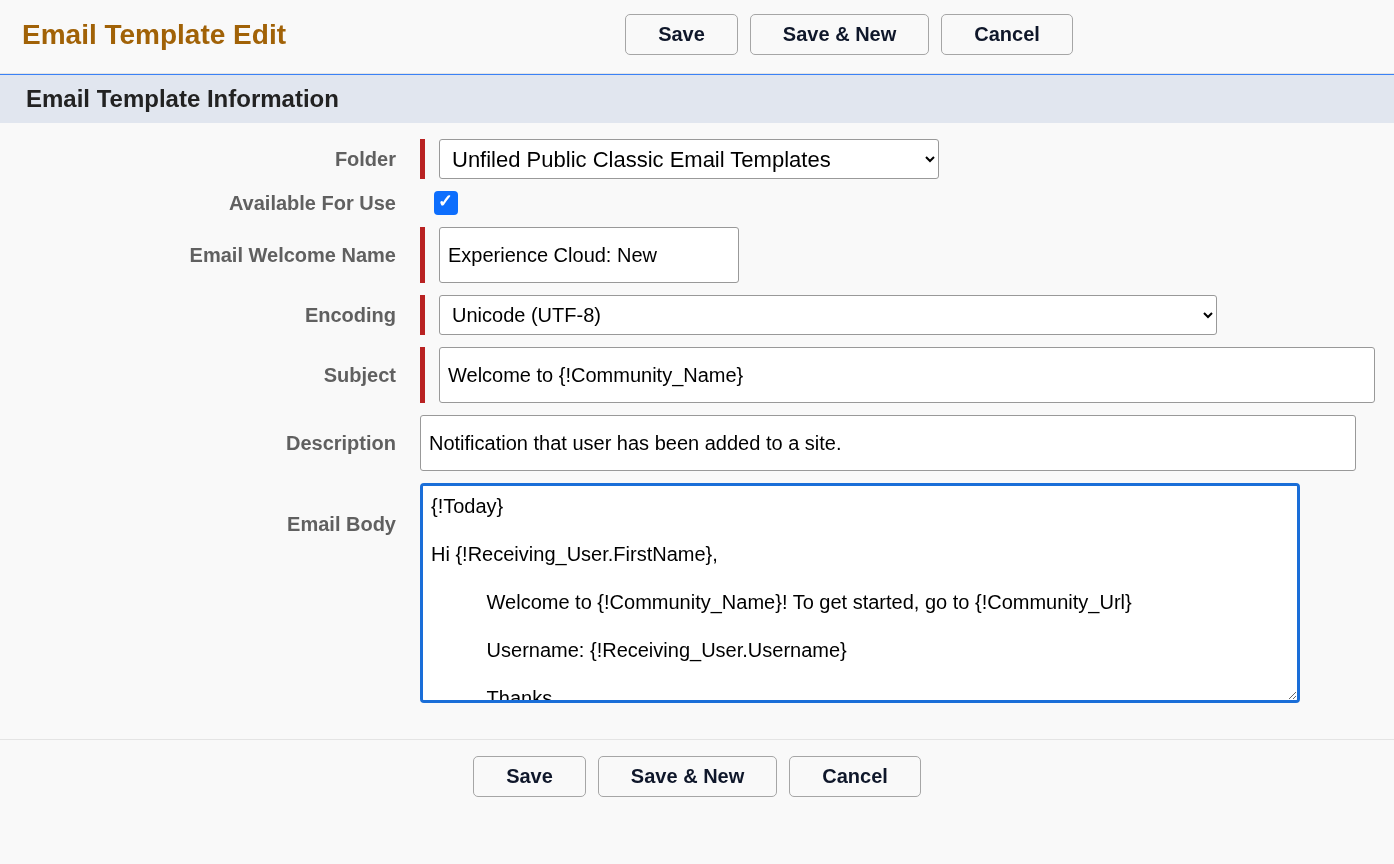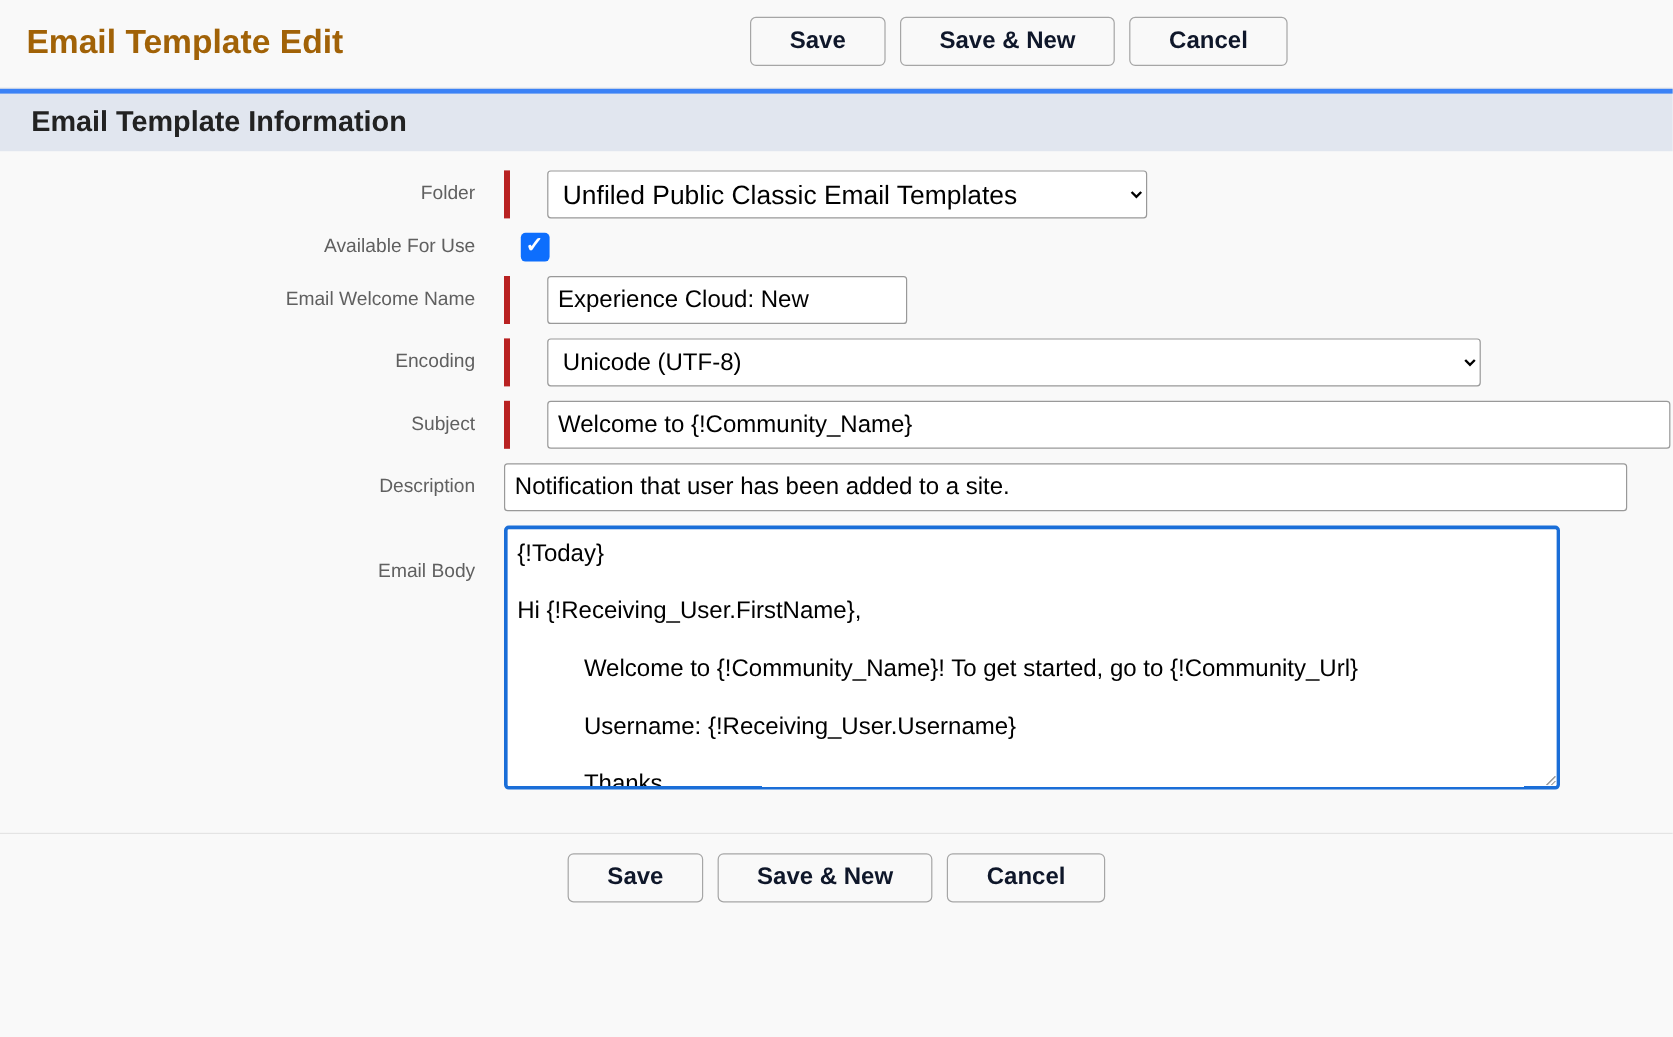--- a/index.html
+++ b/index.html
@@ -33,67 +33,67 @@
       border: 1px solid #a6a6a6;
       border-radius: 5px;
       padding: 8px 32px;
       font-size: 20px;
       font-weight: bold;
       color: #0f172a;
       cursor: pointer;
     }
     .section-header {
       background: #e1e6ef;
-      border-top: 4px solid #3b82f6;
+      border-top: 1px solid #3b82f6;
       padding: 10px 26px;
       font-size: 24px;
       font-weight: bold;
       color: #222;
     }
     .form-area {
       padding: 10px 20px 30px 20px;
     }
     .form-row {
       display: flex;
       align-items: center;
       padding: 6px 0;
     }
     .form-row.align-top { align-items: flex-start; }
     .label-col {
       flex: 0 0 400px;
       text-align: right;
       padding-right: 24px;
-      font-size: 16px;
-      font-weight: normal;
+      font-size: 20px;
+      font-weight: bold;
       color: #606060;
     }
     .field-col {
       flex: 1;
       display: flex;
       align-items: center;
-      gap: 27px;
+      gap: 10px;
     }
     .required-bar {
       display: inline-block;
       width: 5px;
       align-self: stretch;
       min-height: 36px;
       background: #b92222;
       margin-right: 4px;
     }
     select, input[type="text"], textarea {
       font-family: inherit;
       font-size: 20px;
       padding: 6px 8px;
       border: 1px solid #999;
       border-radius: 3px;
       background: #fff;
     }
     select { height: 40px; }
-    input[type="text"] { height: 40px; }
+    input[type="text"] { height: 56px; }
     .select-folder { min-width: 500px; font-size: 22px; }
     .input-name {
       width: 300px;
       border: 3px solid #444;
       font-size: 22px;
     }
     .input-unique { width: 300px; }
     .select-encoding { width: 778px; }
     .input-description { width: 936px; }
     .input-subject { width: 936px; }

